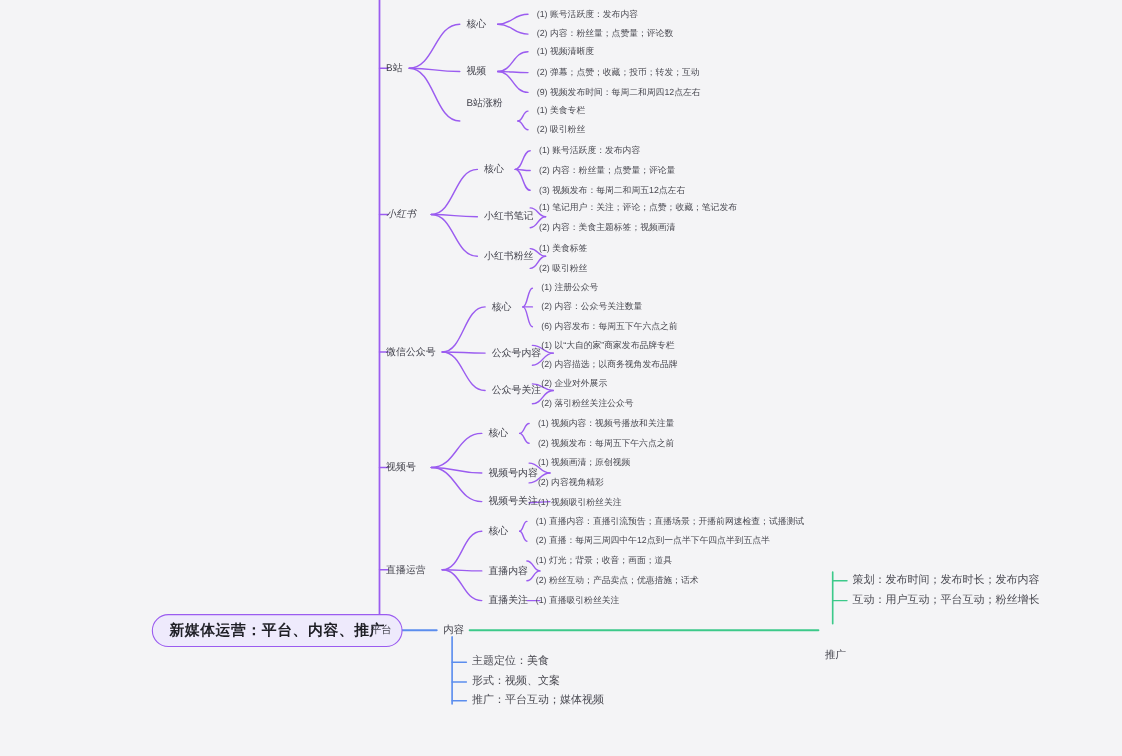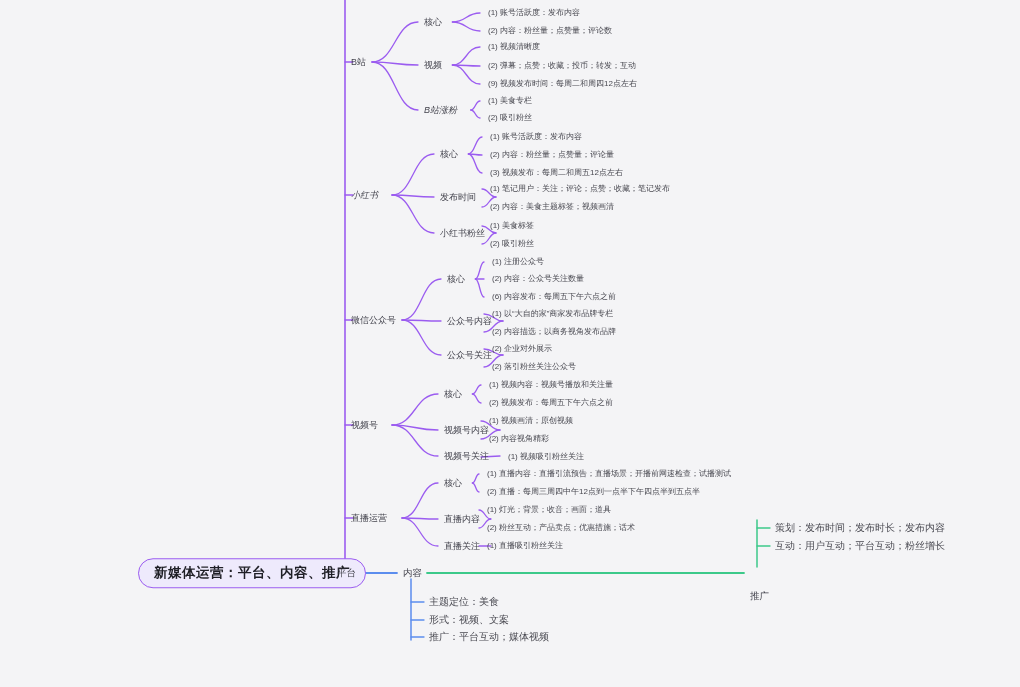--- a/index.html
+++ b/index.html
@@ -112,28 +112,28 @@
       <div class="node lvl-2" style="left: 351px; top: 320px; text-align: center;">微信公众号</div>
       <div class="node lvl-2" style="left: 351px; top: 425px;">视频号</div>
       <div class="node lvl-2" style="left: 351px; top: 518px;">直播运营</div>
       <div class="node lvl-3" style="left: 424px; top: 22px;">核心</div>
       <div class="node leaf" style="left: 488px; top: 13px;">(1) 账号活跃度：发布内容</div>
       <div class="node leaf" style="left: 488px; top: 31px;">(2) 内容：粉丝量；点赞量；评论数</div>
       <div class="node lvl-3" style="left: 424px; top: 65px;">视频</div>
       <div class="node leaf" style="left: 488px; top: 47px;">(1) 视频清晰度</div>
       <div class="node leaf" style="left: 488px; top: 66px;">(2) 弹幕；点赞；收藏；投币；转发；互动</div>
       <div class="node leaf" style="left: 488px; top: 84px;">(9) 视频发布时间：每周二和周四12点左右</div>
-      <div class="node lvl-3" style="left: 424px; top: 110px; font-style: italic;">B站涨粉</div>
+      <div class="node lvl-3" style="left: 424px; top: 94px;">B站涨粉</div>
       <div class="node leaf" style="left: 488px; top: 101px;">(1) 美食专栏</div>
       <div class="node leaf" style="left: 488px; top: 118px;">(2) 吸引粉丝</div>
       <div class="node lvl-3" style="left: 440px; top: 154px;">核心</div>
       <div class="node leaf" style="left: 490px; top: 137px;">(1) 账号活跃度：发布内容</div>
       <div class="node leaf" style="left: 490px; top: 155px;">(2) 内容：粉丝量；点赞量；评论量</div>
       <div class="node leaf" style="left: 490px; top: 173px;">(3) 视频发布：每周二和周五12点左右</div>
-      <div class="node lvl-3" style="left: 440px; top: 197px;">发布时间</div>
+      <div class="node lvl-3" style="left: 440px; top: 197px;">小红书笔记</div>
       <div class="node leaf" style="left: 490px; top: 189px;">(1) 笔记用户：关注；评论；点赞；收藏；笔记发布</div>
       <div class="node leaf" style="left: 490px; top: 207px;">(2) 内容：美食主题标签；视频画清</div>
       <div class="node lvl-3" style="left: 440px; top: 233px;">小红书粉丝</div>
       <div class="node leaf" style="left: 490px; top: 226px;">(1) 美食标签</div>
       <div class="node leaf" style="left: 490px; top: 244px;">(2) 吸引粉丝</div>
       <div class="node lvl-3" style="left: 447px; top: 279px;">核心</div>
       <div class="node leaf" style="left: 492px; top: 262px;">(1) 注册公众号</div>
       <div class="node leaf" style="left: 492px; top: 279px;">(2) 内容：公众号关注数量</div>
       <div class="node leaf" style="left: 492px; top: 297px;">(6) 内容发布：每周五下午六点之前</div>
       <div class="node lvl-3" style="left: 447px; top: 321px;">公众号内容</div>
@@ -142,21 +142,21 @@
       <div class="node lvl-3" style="left: 447px; top: 355px;">公众号关注</div>
       <div class="node leaf" style="left: 492px; top: 349px;">(2) 企业对外展示</div>
       <div class="node leaf" style="left: 492px; top: 367px;">(2) 落引粉丝关注公众号</div>
       <div class="node lvl-3" style="left: 444px; top: 394px;">核心</div>
       <div class="node leaf" style="left: 489px; top: 385px;">(1) 视频内容：视频号播放和关注量</div>
       <div class="node leaf" style="left: 489px; top: 403px;">(2) 视频发布：每周五下午六点之前</div>
       <div class="node lvl-3" style="left: 444px; top: 430px;">视频号内容</div>
       <div class="node leaf" style="left: 489px; top: 421px;">(1) 视频画清；原创视频</div>
       <div class="node leaf" style="left: 489px; top: 439px;">(2) 内容视角精彩</div>
       <div class="node lvl-3" style="left: 444px; top: 456px;">视频号关注</div>
-      <div class="node leaf" style="left: 489px; top: 457px; margin-left: 19px;">(1) 视频吸引粉丝关注</div>
+      <div class="node leaf" style="left: 489px; top: 457px;">(1) 视频吸引粉丝关注</div>
       <div class="node lvl-3" style="left: 444px; top: 483px;">核心</div>
       <div class="node leaf" style="left: 487px; top: 474px;">(1) 直播内容：直播引流预告；直播场景；开播前网速检查；试播测试</div>
       <div class="node leaf" style="left: 487px; top: 492px;">(2) 直播：每周三周四中午12点到一点半下午四点半到五点半</div>
       <div class="node lvl-3" style="left: 444px; top: 519px;">直播内容</div>
       <div class="node leaf" style="left: 487px; top: 510px;">(1) 灯光；背景；收音；画面；道具</div>
       <div class="node leaf" style="left: 487px; top: 528px;">(2) 粉丝互动；产品卖点；优惠措施；话术</div>
       <div class="node lvl-3" style="left: 444px; top: 546px;">直播关注</div>
       <div class="node leaf" style="left: 487px; top: 546px;">(1) 直播吸引粉丝关注</div>
       <div class="node lvl-4" style="left: 429px; top: 602px;">主题定位：美食</div>
       <div class="node lvl-4" style="left: 429px; top: 620px;">形式：视频、文案</div>

